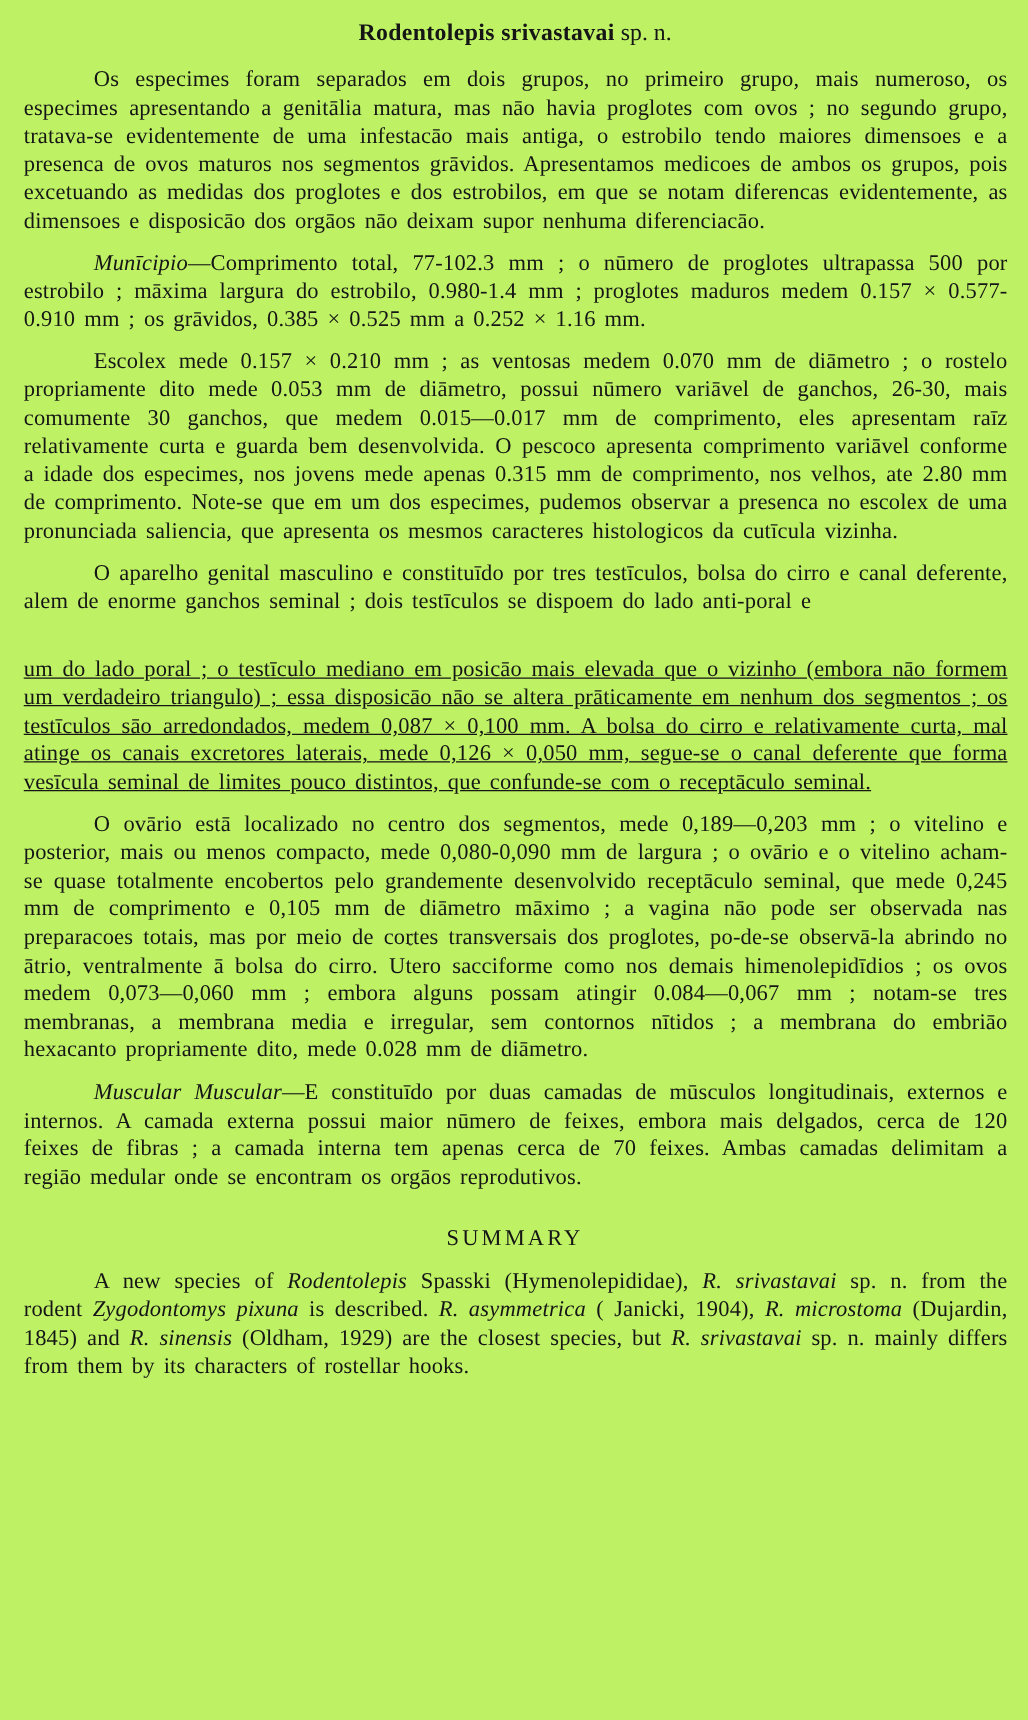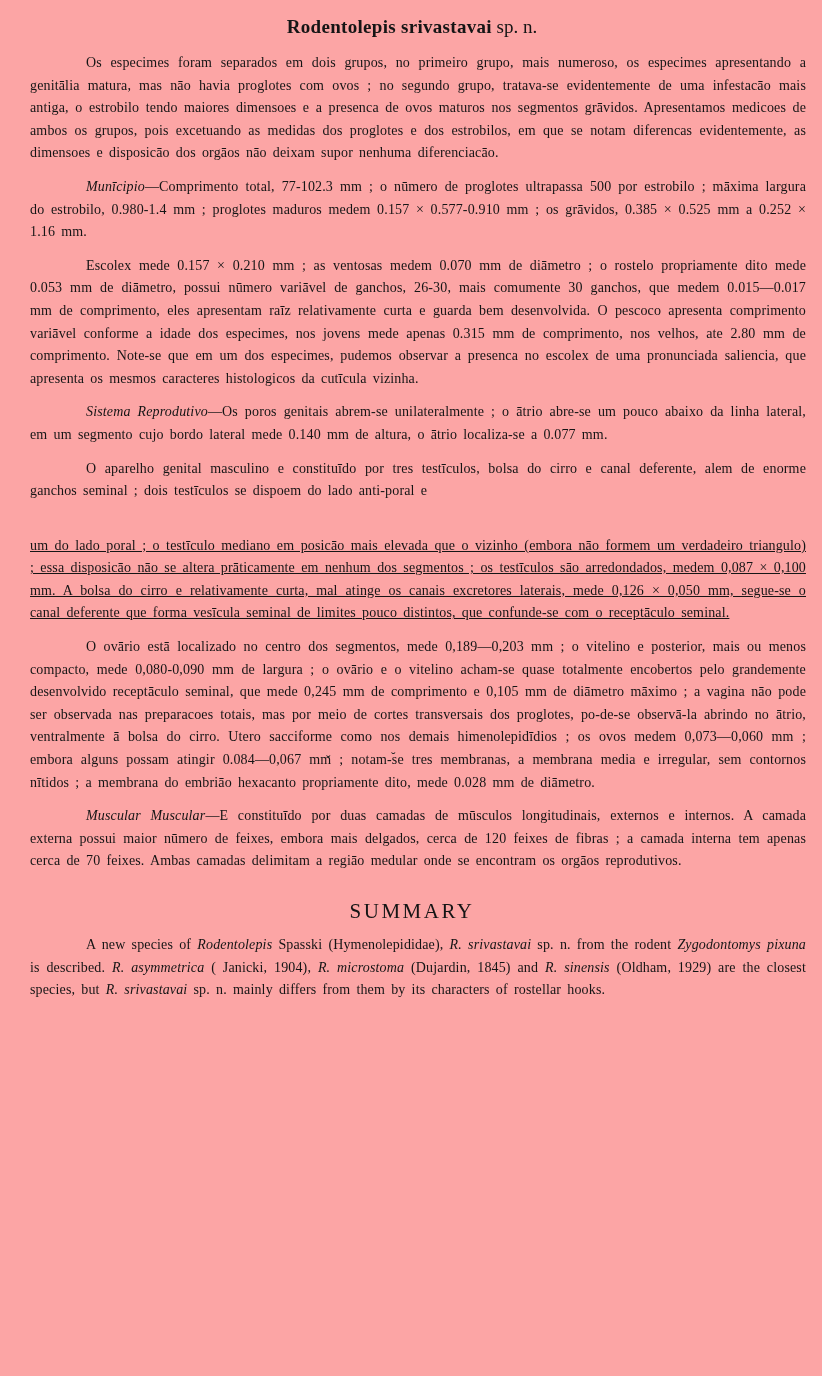--- a/index.html
+++ b/index.html
@@ -6,59 +6,59 @@
     margin: 0;
     padding: 0;
     background: #fcfcfa;
   }
   .page {
     position: relative;
     width: 822px;
     height: 1376px;
     box-sizing: border-box;
     padding: 8px 16px 0 18px;
-    background: #fca5a5;
+    background: #bef264;
     color: #151515;
     font-family: "Liberation Serif", "DejaVu Serif", serif;
     overflow: hidden;
   }
   .title {
     text-align: center;
     font-size: 19px;
     line-height: 26px;
     margin: 6px 0 12px 0;
     font-weight: normal;
     text-indent: 0;
   }
   .title .species {
     font-weight: bold;
     letter-spacing: 0.3px;
   }
   p.body-par {
-    margin: 11px 0 0 12px;
-    font-size: 14px;
+    margin: 11px 0 0 1px;
+    font-size: 18px;
     line-height: 22.6px;
     text-align: justify;
     text-indent: 56px;
     letter-spacing: 0.15px;
     word-spacing: 2.5px;
   }
   p.body-par.continuation {
     text-indent: 0;
     margin-top: 32px;
     text-decoration: underline;
   }
   p.body-par.first {
     margin-top: 0;
   }
   .it { font-style: italic; }
   .summary-heading {
     text-align: center;
     font-weight: normal;
-    font-size: 21px;
+    font-size: 18px;
     letter-spacing: 2.5px;
     margin: 26px 0 2px 0;
     line-height: 24px;
   }
   .scan-artifact {
     position: absolute;
     font-size: 14px;
     color: #2a2a2a;
     line-height: 8px;
   }
@@ -71,21 +71,20 @@
 <div class="page">
 
   <h1 class="title"><span class="species">Rodentolepis srivastavai</span><span> sp. n.</span></h1>
 
   <p class="body-par first"><span>Os especimes foram separados em dois grupos, no primeiro grupo, mais numeroso, os especimes apresentando a genitālia matura, mas nāo havia proglotes com ovos ; no segundo grupo, tratava-se evidentemente de uma infestacāo mais antiga, o estrobilo tendo maiores dimensoes e a presenca de ovos maturos nos segmentos grāvidos. Apresentamos medicoes de ambos os grupos, pois excetuando as medidas dos proglotes e dos estrobilos, em que se notam diferencas evidentemente, as dimensoes e disposicāo dos orgāos nāo deixam supor nenhuma diferenciacāo.</span></p>
 
   <p class="body-par"><span class="it">Munīcipio</span><span>—Comprimento total, 77-102.3 mm ; o nūmero de proglotes ultrapassa 500 por estrobilo ; māxima largura do estrobilo, 0.980-1.4 mm ; proglotes maduros medem 0.157 × 0.577-0.910 mm ; os grāvidos, 0.385 × 0.525 mm a 0.252 × 1.16 mm.</span></p>
 
   <p class="body-par"><span>Escolex mede 0.157 × 0.210 mm ; as ventosas medem 0.070 mm de diāmetro ; o rostelo propriamente dito mede 0.053 mm de diāmetro, possui nūmero variāvel de ganchos, 26-30, mais comumente 30 ganchos, que medem 0.015—0.017 mm de comprimento, eles apresentam raīz relativamente curta e guarda bem desenvolvida. O pescoco apresenta comprimento variāvel conforme a idade dos especimes, nos jovens mede apenas 0.315 mm de comprimento, nos velhos, ate 2.80 mm de comprimento. Note-se que em um dos especimes, pudemos observar a presenca no escolex de uma pronunciada saliencia, que apresenta os mesmos caracteres histologicos da cutīcula vizinha.</span></p>
 
-  <p class="body-par"><span class="it">Sistema Reprodutivo</span><span>—Os poros genitais abrem-se unilateralmente ; o ātrio abre-se um pouco abaixo da linha lateral, em um segmento cujo bordo lateral mede 0.140 mm de altura, o ātrio localiza-se a 0.077 mm.</span></p>
 
   <p class="body-par"><span>O aparelho genital masculino e constituīdo por tres testīculos, bolsa do cirro e canal deferente, alem de enorme ganchos seminal ; dois testīculos se dispoem do lado anti-poral e</span></p>
 
   <p class="body-par continuation"><span>um do lado poral ; o testīculo mediano em posicāo mais elevada que o vizinho (embora nāo formem um verdadeiro triangulo) ; essa disposicāo nāo se altera prāticamente em nenhum dos segmentos ; os testīculos sāo arredondados, medem 0,087 × 0,100 mm. A bolsa do cirro e relativamente curta, mal atinge os canais excretores laterais, mede 0,126 × 0,050 mm, segue-se o canal deferente que forma vesīcula seminal de limites pouco distintos, que confunde-se com o receptāculo seminal.</span></p>
 
   <p class="body-par"><span>O ovārio estā localizado no centro dos segmentos, mede 0,189—0,203 mm ; o vitelino e posterior, mais ou menos compacto, mede 0,080-0,090 mm de largura ; o ovārio e o vitelino acham-se quase totalmente encobertos pelo grandemente desenvolvido receptāculo seminal, que mede 0,245 mm de comprimento e 0,105 mm de diāmetro māximo ; a vagina nāo pode ser observada nas preparacoes totais, mas por meio de cortes transversais dos proglotes, po-de-se observā-la abrindo no ātrio, ventralmente ā bolsa do cirro. Utero sacciforme como nos demais himenolepidīdios ; os ovos medem 0,073—0,060 mm ; embora alguns possam atingir 0.084—0,067 mm ; notam-se tres membranas, a membrana media e irregular, sem contornos nītidos ; a membrana do embriāo hexacanto propriamente dito, mede 0.028 mm de diāmetro.</span></p>
 
   <p class="body-par"><span class="it">Muscular Muscular</span><span>—E constituīdo por duas camadas de mūsculos longitudinais, externos e internos. A camada externa possui maior nūmero de feixes, embora mais delgados, cerca de 120 feixes de fibras ; a camada interna tem apenas cerca de 70 feixes. Ambas camadas delimitam a regiāo medular onde se encontram os orgāos reprodutivos.</span></p>
 
 

